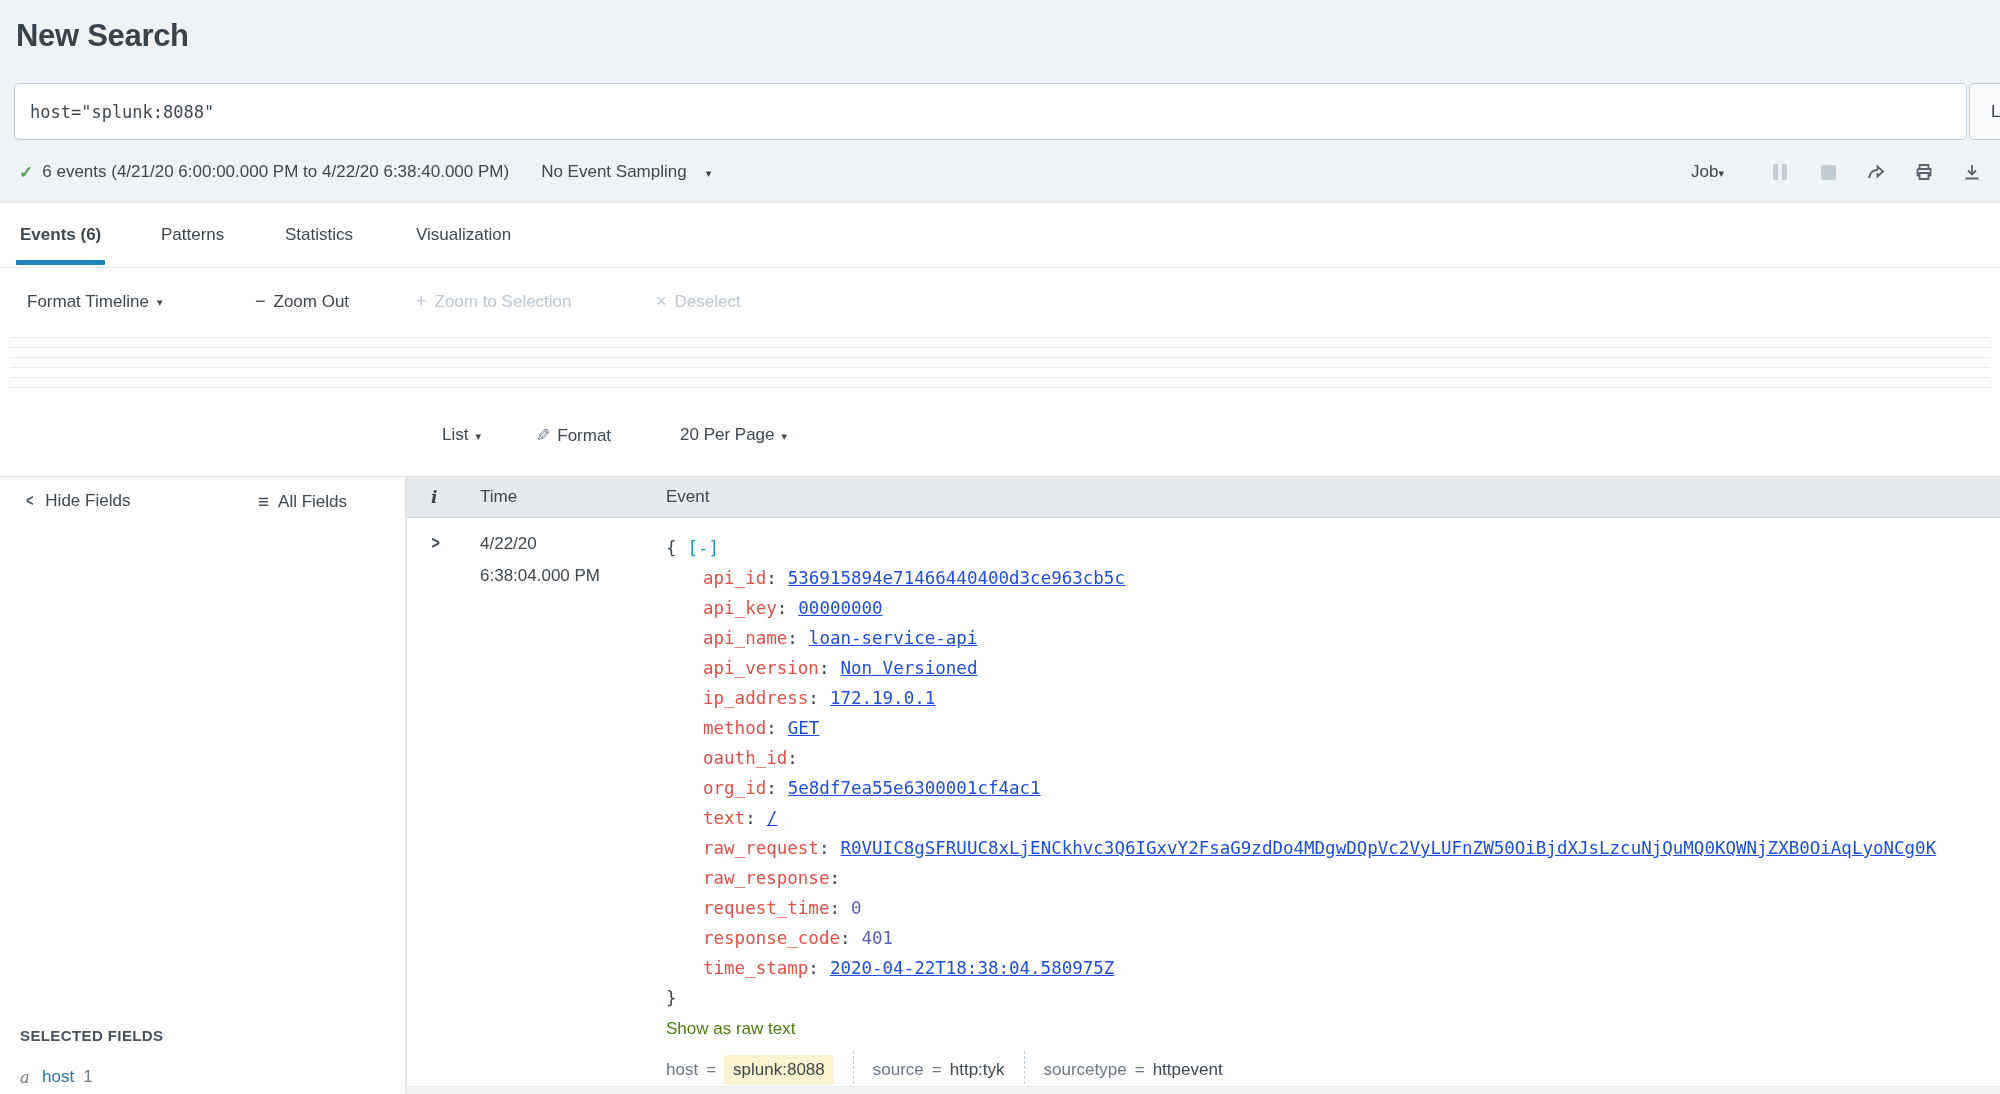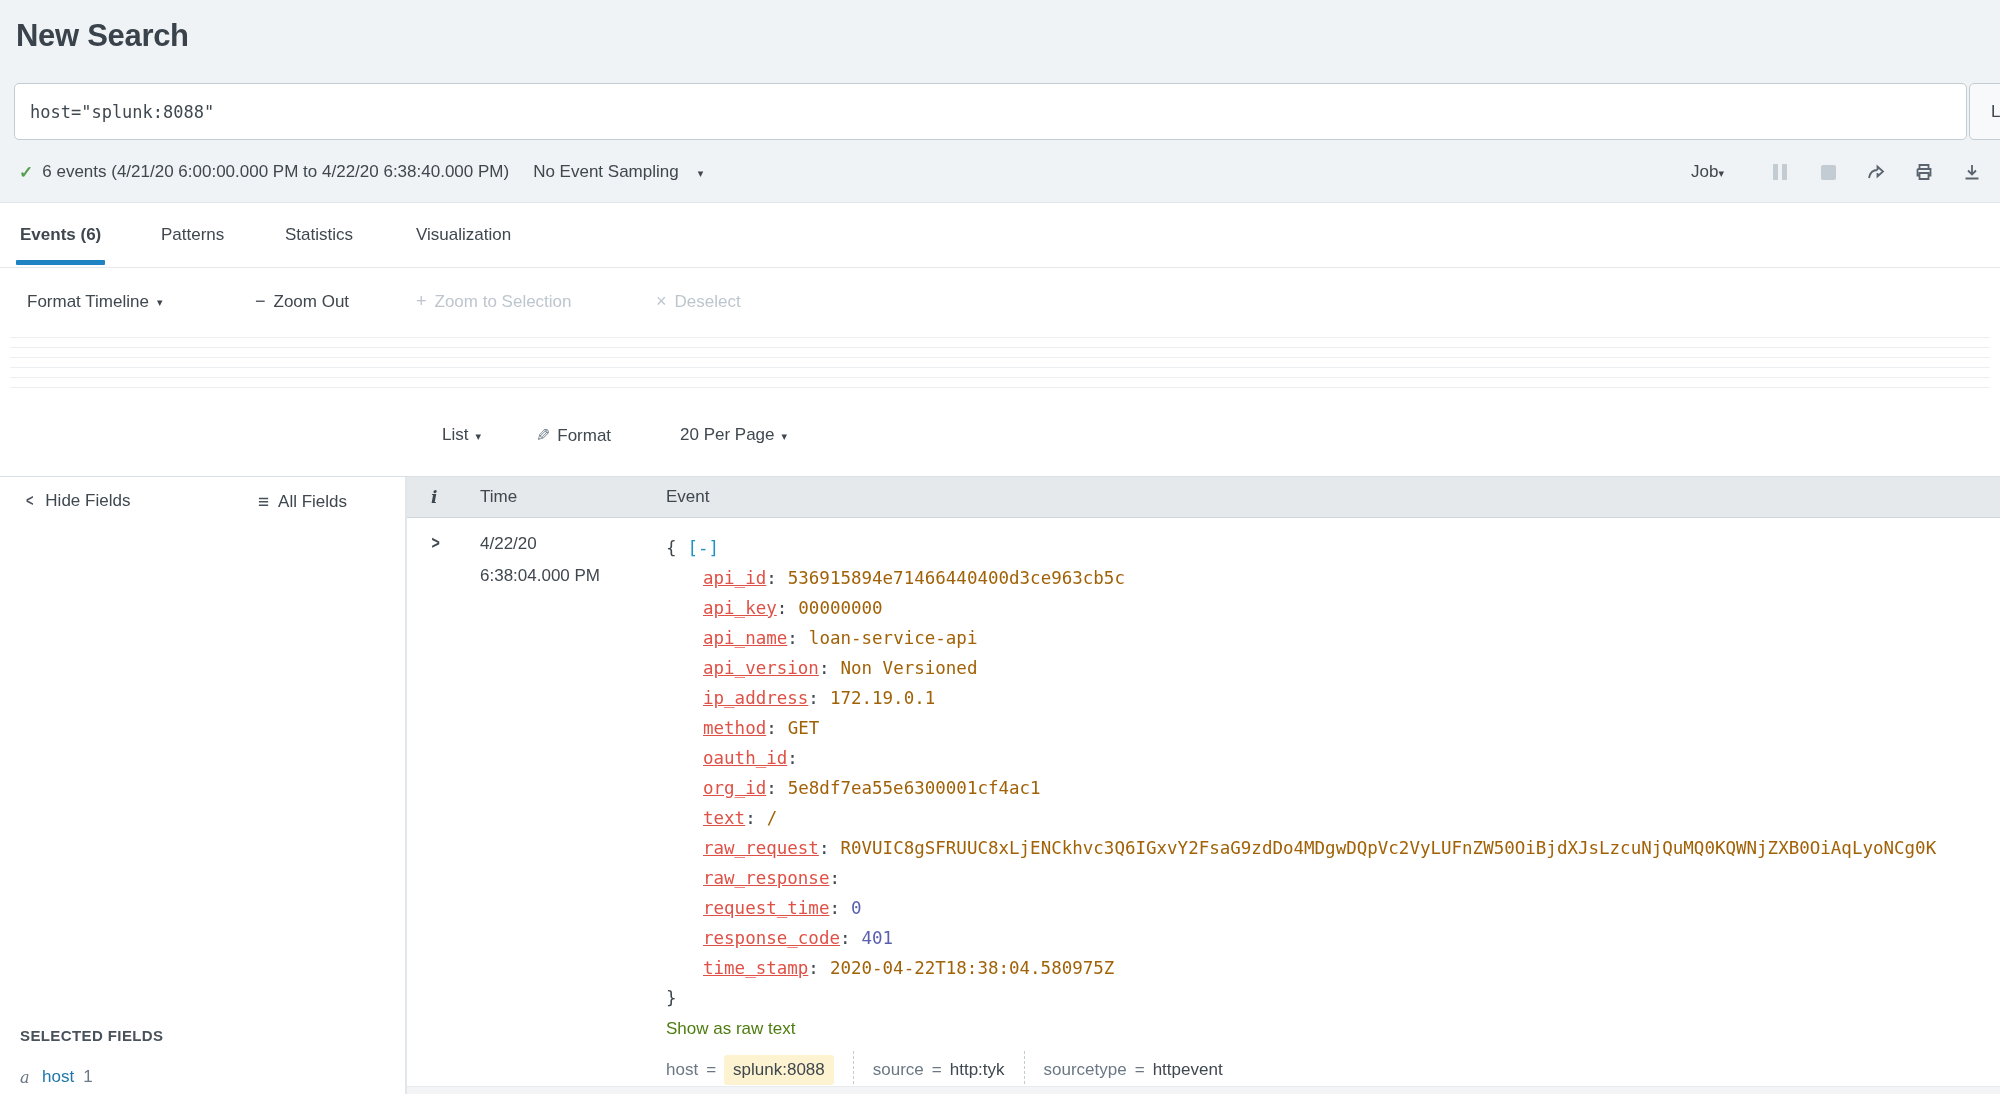--- a/index.html
+++ b/index.html
@@ -6,21 +6,21 @@
   body { background:#ffffff; font-family:"Liberation Sans", sans-serif; }
   .screen { position:relative; width:2000px; height:1094px; overflow:hidden; background:#ffffff; color:#3f474f; }
 
   
   .top { position:absolute; left:0; top:0; width:2000px; height:203px; background:#f0f3f5; border-bottom:1px solid #e0e5e9; }
   .page-title { position:absolute; left:16px; top:18px; font-size:31px; font-weight:700; color:#3a424b; letter-spacing:-0.3px; }
   .search-bar { position:absolute; left:14px; top:83px; width:1953px; height:57px; background:#ffffff; border:1px solid #c3ccd3; border-radius:5px; font-family:"DejaVu Sans Mono", monospace; font-size:17px; color:#3f474f; padding:0 0 0 15px; outline:none; }
   .time-btn { position:absolute; left:1969px; top:83px; width:120px; height:57px; background:#f7f9fa; border:1px solid #c3ccd3; border-radius:5px; font-size:17px; color:#3f474f; text-align:left; padding-left:21px; line-height:55px; }
   .status-row { position:absolute; left:19px; top:156px; height:32px; display:flex; align-items:center; font-size:17px; color:#3f474f; }
   .check { color:#53a051; font-size:17px; font-weight:700; margin-right:9px; }
-  .sampling { margin-left:24px; display:flex; align-items:center; gap:19px; cursor:pointer; }
+  .sampling { margin-left:32px; display:flex; align-items:center; gap:19px; cursor:pointer; }
   .caret { font-size:11px; color:#3f474f; position:relative; top:1px; }
   .job-row { position:absolute; right:16px; top:156px; height:32px; display:flex; align-items:center; }
   .job-btn { display:flex; align-items:center; font-size:17px; color:#3f474f; margin-right:44px; cursor:pointer; }
   .jicon { display:flex; align-items:center; justify-content:center; width:24px; height:24px; margin-right:24px; cursor:pointer; }
   .jicon:last-child { margin-right:0; }
   .pause-bars { display:flex; gap:4px; }
   .pause-bars i { display:block; width:5px; height:16px; background:#c3ccd3; }
   .stop-sq { width:15px; height:15px; background:#c3ccd3; border-radius:2px; }
   .jicon svg { stroke:#5a646e; fill:none; stroke-width:1.8; }
 
@@ -67,24 +67,24 @@
   .main { position:relative; flex:1; height:100%; background:#fff; }
   .thead { position:absolute; left:0; top:0; right:0; height:41px; background:#e5e9ec; border-bottom:1px solid #cfd7dd; }
   .th { position:absolute; top:0; height:40px; display:flex; align-items:center; font-size:17px; color:#3f474f; }
   .th-i { left:24px; font-family:"DejaVu Serif", serif; font-style:italic; font-weight:700; font-size:17px; }
   .th-time { left:73px; } .th-event { left:259px; }
   .expand-chevron { position:absolute; left:23px; top:55px; font-size:19px; font-weight:600; color:#3f474f; cursor:pointer; transform:scaleX(0.75); }
   .time-cell { position:absolute; left:73px; top:51px; font-size:17px; color:#3f474f; line-height:32px; }
   .event-cell { position:absolute; left:259px; top:41px; right:0; }
   .json { font-family:"DejaVu Sans Mono", monospace; font-size:17.5px; color:#3f474f; padding-top:15px; }
   .jline { height:30px; line-height:30px; white-space:pre; }
-  .jline .k { color:#df5146; margin-left:37px;text-decoration:underline; }
+  .jline .k { color:#df5146; margin-left:37px; }
   .jline .colon { color:#3f474f; }
   .jline .v { margin-left:11px; }
-  .v-str { color:#a16207; } .v-num { color:#5a5fae; } .v-empty { color:#3f474f; }
+  .v-str { color:#1d4ed8;text-decoration:underline; } .v-num { color:#5a5fae; } .v-empty { color:#3f474f; }
   .brace { color:#3f474f; }
   .collapse-link { color:#1e93c6; margin-left:11px; cursor:pointer; }
   .raw-link { margin-top:1px; height:30px; line-height:30px; font-size:17px; color:#4d7c0f; cursor:pointer; display:inline-block; }
   .meta-row { margin-top:7px; display:flex; align-items:center; height:38px; font-size:17px; }
   .meta-label { color:#6b7785; }
   .meta-eq { color:#6b7785; margin:0 8px; }
   .meta-value { color:#3f474f; cursor:pointer; }
   .meta-value.hl { background:#fdf3d0; padding:5px 9px; border-radius:3px; }
   .meta-sep { border-left:1px dashed #c3ccd3; height:38px; margin:0 19px; }
   .bottom-strip { position:absolute; left:0; right:0; bottom:0; height:8px; background:#f2f4f6; border-top:1px solid #e8ecef; }

